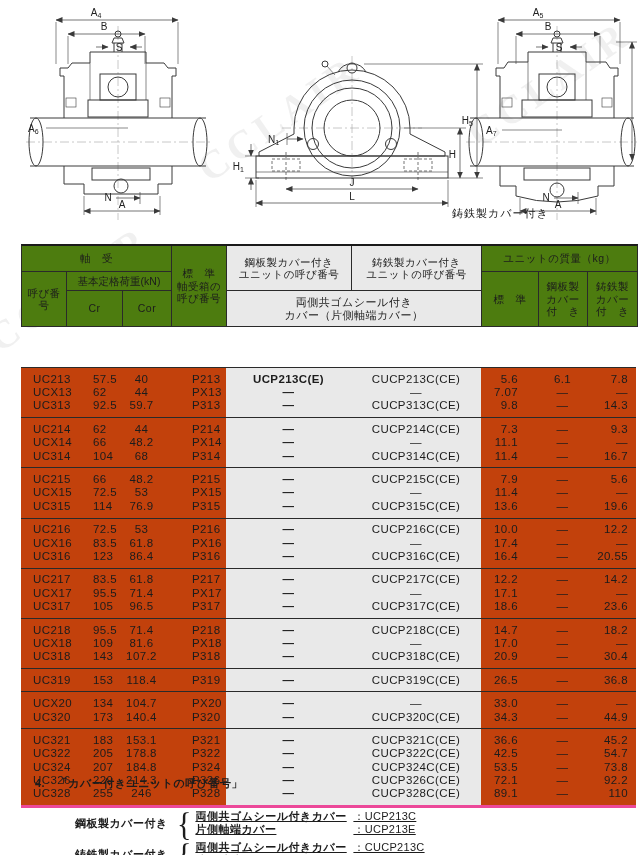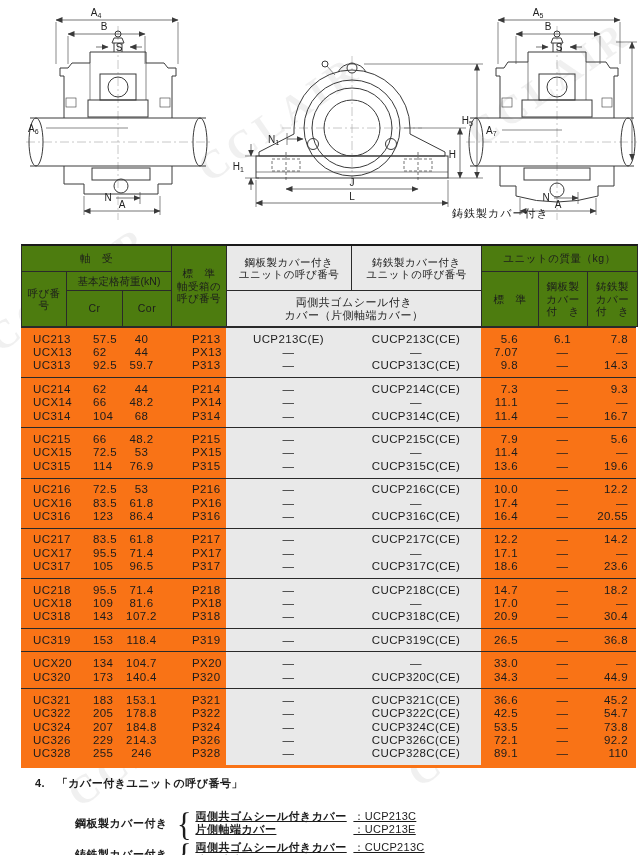--- a/index.html
+++ b/index.html
@@ -31,31 +31,31 @@
       font-size:10.5px;line-height:1.18;white-space:pre-line;letter-spacing:.5px;}
   .br{border-right:1px solid #2a2a2a}.bb{border-bottom:1px solid #2a2a2a}
   .gray{background:#e9e9e9}
   .h-bearing{grid-area:1/1/2/4}.h-partno{grid-area:2/1/4/2}.h-load{grid-area:2/2/3/4;letter-spacing:0}
   .h-cr{grid-area:3/2/4/3}.h-cor{grid-area:3/3/4/4}
   .h-housing{grid-area:1/4/4/5}
   .h-steel{grid-area:1/5/3/6;font-size:10.5px}.h-cast{grid-area:1/6/3/7;font-size:10.5px}
   .h-seal{grid-area:3/5/4/7;font-size:11px}
   .h-mass{grid-area:1/7/2/10}
   .h-std{grid-area:2/7/4/8}.h-steelm{grid-area:2/8/4/9}.h-castm{grid-area:2/9/4/10}
-  .tbody{position:relative;border-bottom:3px solid #f97316;background:#f97316;}
+  .tbody{position:relative;border-bottom:3px solid #ec4899;background:#c2410c;margin-top:40px;}
   .band{position:absolute;left:205px;top:0;bottom:0;width:255px;background:#e9e9e9;}
   .group{position:relative;padding:4px 0 5px 0;border-top:1px solid #2a2a2a;}
   .group:first-child{border-top:none;}
   .drow{display:flex;height:13.4px;align-items:center;font-size:11.5px;letter-spacing:.4px;}
   .dc{display:block;box-sizing:border-box;white-space:nowrap;}
   .c0{width:45px;padding-left:12px;}
   .c1{width:56px;padding-left:27px;}
   .c2{width:49px;text-align:center;padding-right:10px;}
   .c3{width:55px;padding-left:21px;}
-  .c4{width:125px;text-align:center;font-weight:400;}
+  .c4{width:125px;text-align:center;font-weight:700;}
   .c5{width:130px;text-align:center;font-weight:400;}
   .c6{width:57px;text-align:right;padding-right:20px;}
   .c7{width:49px;text-align:center;}
   .c8{width:49px;text-align:right;padding-right:8px;}
   
   .footnote{position:absolute;left:35px;top:776px;z-index:2;font-size:11px;}
   .fn-title{font-weight:600;letter-spacing:.5px;margin-bottom:18px;}
   .fn-row{display:flex;align-items:center;margin-left:40px;margin-bottom:3px;}
   .fn-label{font-weight:700;width:100px;letter-spacing:.5px;}
   .fn-brace{font-size:30px;font-weight:300;line-height:28px;margin:0 4px 0 2px;

